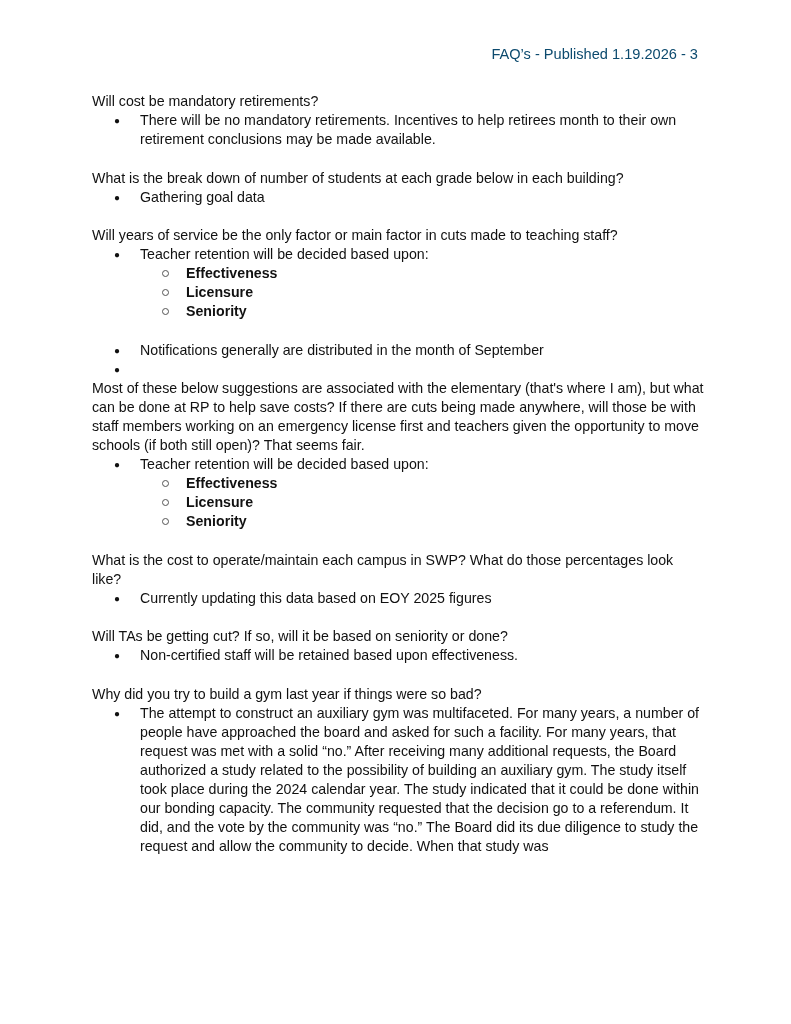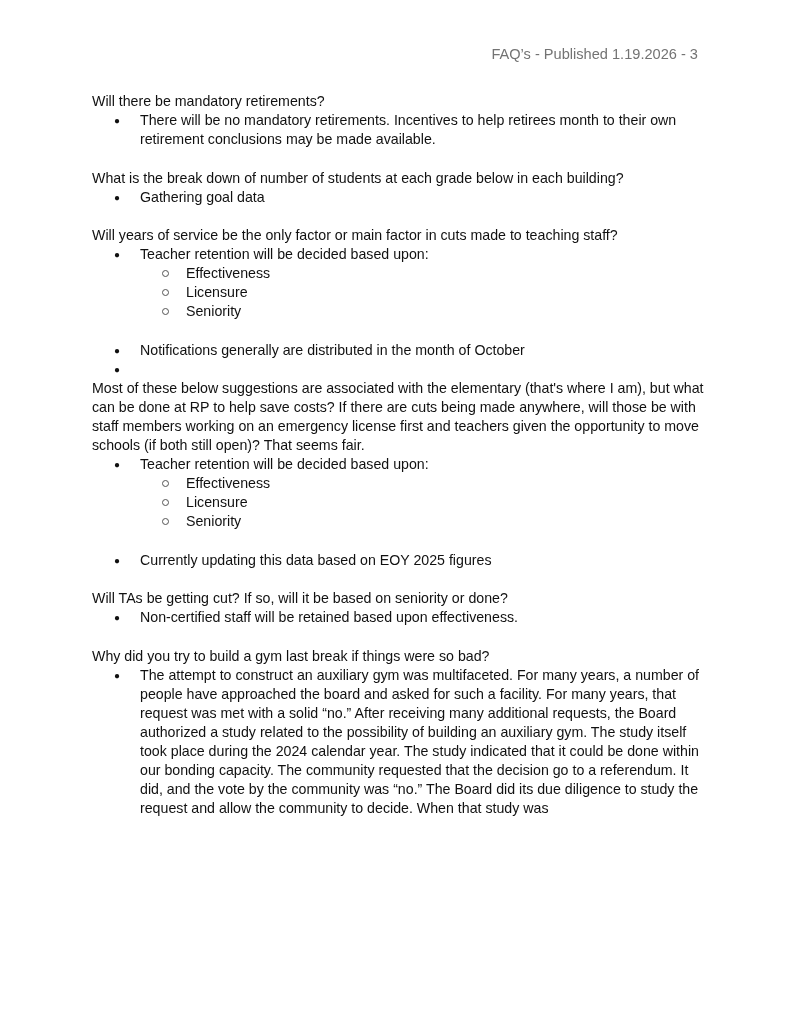--- a/index.html
+++ b/index.html
@@ -14,21 +14,21 @@
       overflow: hidden;
       font-family: "Liberation Sans", sans-serif;
       color: #111111;
       font-size: 14.2px;
     }
     .header {
       position: absolute;
       top: 46px;
       right: 93px;
       font-size: 14.6px;
-      color: #737373;
+      color: #0c4a6e;
     }
     .content {
       position: absolute;
       top: 92px;
       left: 92px;
       width: 612px;
     }
     .qa {
       margin: 0 0 19.5px 0;
     }
@@ -50,20 +50,21 @@
       position: absolute;
       left: 22px;
       top: 0;
       font-size: 10px;
       line-height: 19px;
     }
     ul.sub {
       list-style: none;
       margin: 0;
       padding: 0;
+      font-weight: bold;
     }
     ul.sub > li {
       position: relative;
       padding-left: 46px;
       line-height: 19px;
     }
     ul.sub > li > .circle {
       position: absolute;
       left: 22px;
       top: 6px;
@@ -74,21 +75,21 @@
     }
   </style>
 </head>
 <body>
 
 <div class="header">FAQ’s - Published 1.19.2026 - 3</div>
 
 <div class="content">
 
   <div class="qa">
-    <p class="question">Will there be mandatory retirements?</p>
+    <p class="question">Will cost be mandatory retirements?</p>
     <ul class="answers">
       <li><span class="bullet">●</span><span>There will be no mandatory retirements. Incentives to help retirees month to their own retirement conclusions may be made available.</span></li>
     </ul>
   </div>
 
   <div class="qa">
     <p class="question">What is the break down of number of students at each grade below in each building?</p>
     <ul class="answers">
       <li><span class="bullet">●</span><span>Gathering goal data</span></li>
     </ul>
@@ -102,51 +103,52 @@
           <li><span class="circle"></span><span>Effectiveness</span></li>
           <li><span class="circle"></span><span>Licensure</span></li>
           <li><span class="circle"></span><span>Seniority</span></li>
         </ul>
       </li>
     </ul>
   </div>
 
   <div class="qa">
     <ul class="answers">
-      <li><span class="bullet">●</span><span>Notifications generally are distributed in the month of October</span></li>
+      <li><span class="bullet">●</span><span>Notifications generally are distributed in the month of September</span></li>
       <li><span class="bullet">●</span></li>
     </ul>
   </div>
 
   <div class="qa">
     <p class="question">Most of these below suggestions are associated with the elementary (that's where I am), but what can be done at RP to help save costs? If there are cuts being made anywhere, will those be with staff members working on an emergency license first and teachers given the opportunity to move schools (if both still open)? That seems fair.</p>
     <ul class="answers">
       <li><span class="bullet">●</span><span>Teacher retention will be decided based upon:</span>
         <ul class="sub">
           <li><span class="circle"></span><span>Effectiveness</span></li>
           <li><span class="circle"></span><span>Licensure</span></li>
           <li><span class="circle"></span><span>Seniority</span></li>
         </ul>
       </li>
     </ul>
   </div>
 
   <div class="qa">
+    <p class="question">What is the cost to operate/maintain each campus in SWP? What do those percentages look like?</p>
     <ul class="answers">
       <li><span class="bullet">●</span><span>Currently updating this data based on EOY 2025 figures</span></li>
     </ul>
   </div>
 
   <div class="qa">
     <p class="question">Will TAs be getting cut? If so, will it be based on seniority or done?</p>
     <ul class="answers">
       <li><span class="bullet">●</span><span>Non-certified staff will be retained based upon effectiveness.</span></li>
     </ul>
   </div>
 
   <div class="qa">
-    <p class="question">Why did you try to build a gym last break if things were so bad?</p>
+    <p class="question">Why did you try to build a gym last year if things were so bad?</p>
     <ul class="answers">
       <li><span class="bullet">●</span><span>The attempt to construct an auxiliary gym was multifaceted. For many years, a number of people have approached the board and asked for such a facility. For many years, that request was met with a solid “no.” After receiving many additional requests, the Board authorized a study related to the possibility of building an auxiliary gym. The study itself took place during the 2024 calendar year. The study indicated that it could be done within our bonding capacity. The community requested that the decision go to a referendum. It did, and the vote by the community was “no.” The Board did its due diligence to study the request and allow the community to decide. When that study was</span></li>
     </ul>
   </div>
 
 </div>
 
 </body></html>

